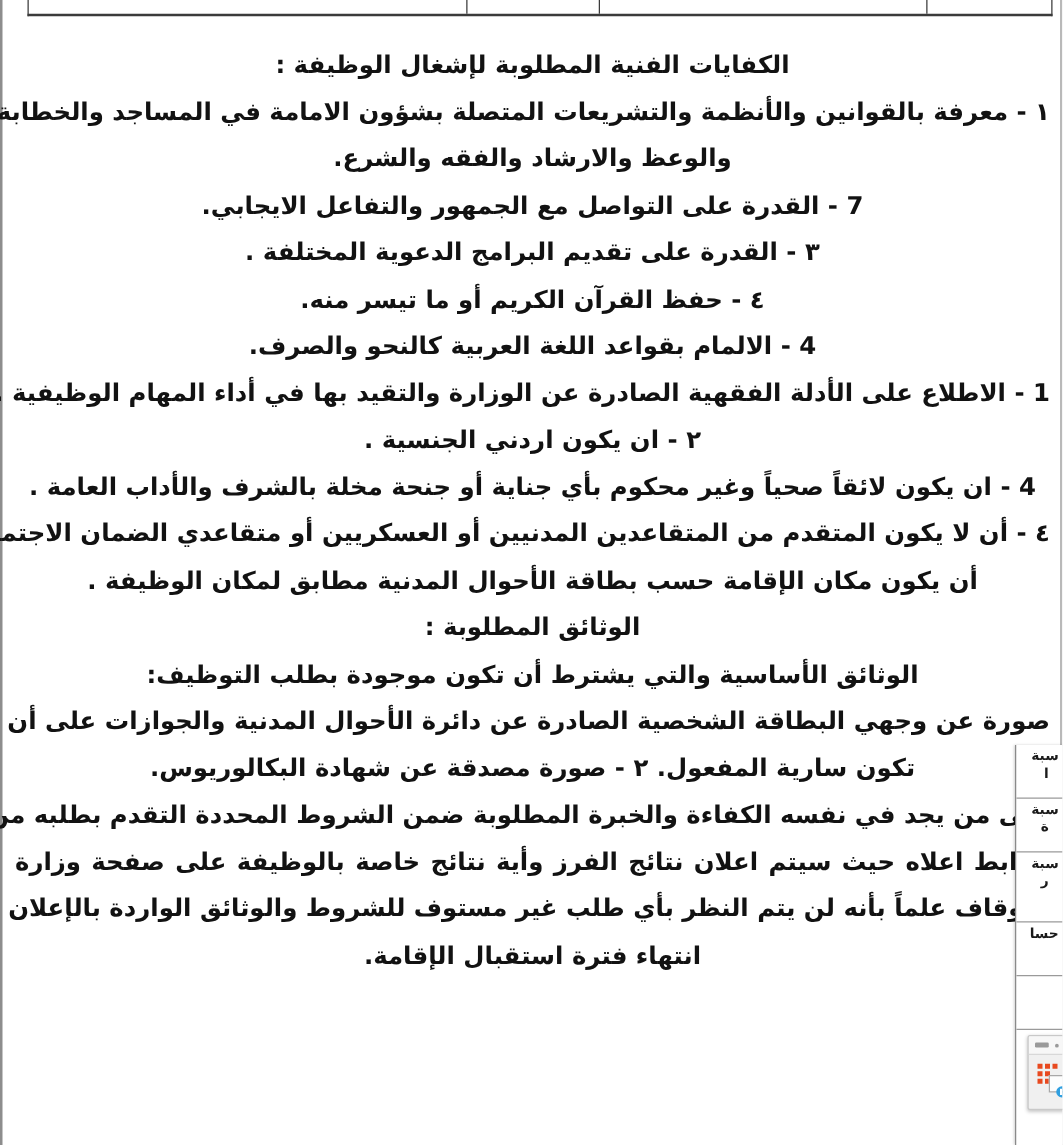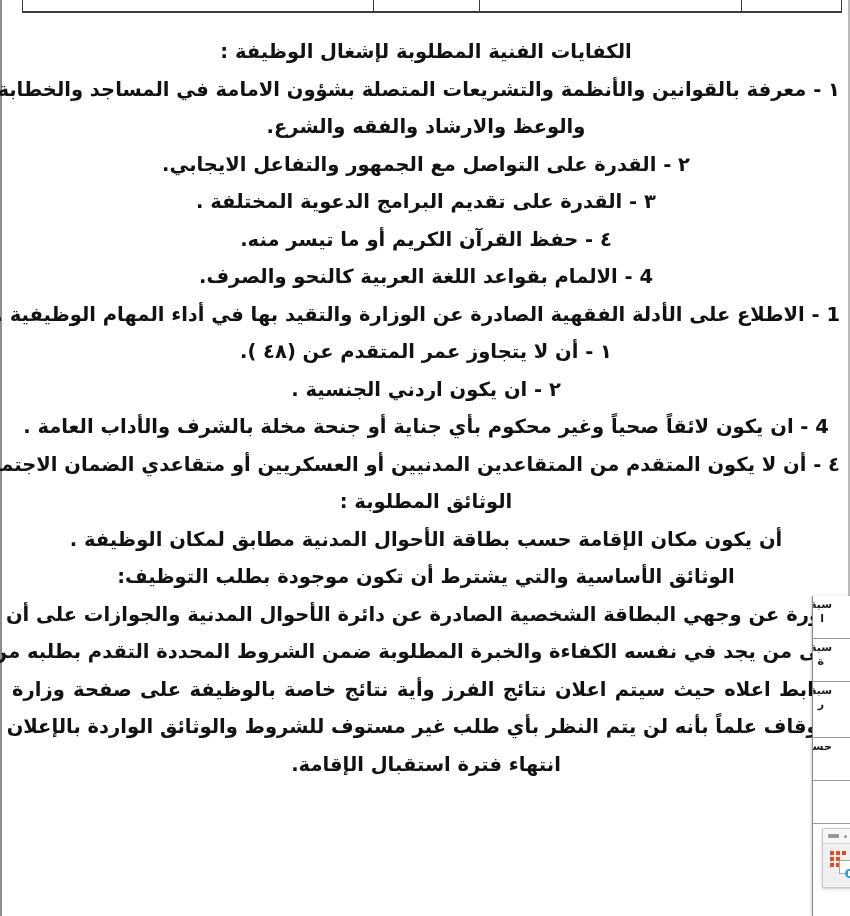--- a/index.html
+++ b/index.html
@@ -95,21 +95,21 @@
     box-shadow: -1px 0 2px rgba(0,0,0,0.18);
     overflow: hidden;
   }
   .overlay-row {
     position: relative;
     height: 43px;
     border-bottom: 1px solid #9a9a9a;
     box-sizing: border-box;
     direction: rtl;
     text-align: right;
-    padding: 2px 19px 0 0;
+    padding: 2px 4px 0 0;
     font-size: 11px;
     font-weight: bold;
     color: #1a1a1a;
     line-height: 14px;
     white-space: nowrap;
     overflow: hidden;
   }
   .overlay-row .sub {
     display: block;
     padding-right: 8px;
@@ -204,38 +204,38 @@
     <div class="vline" style="left:456px"></div>
     <div class="vline" style="left:718px"></div>
   </div>
 
   <div class="doc-body">
 
     <div class="line center-ish heading">الكفايات الفنية المطلوبة لإشغال الوظيفة :</div>
 
     <div class="line">١ - معرفة بالقوانين والأنظمة والتشريعات المتصلة بشؤون الامامة في المساجد والخطابة والتدريس</div>
     <div class="line center-ish">والوعظ والارشاد والفقه والشرع.</div>
-    <div class="line center-ish">٢ - القدرة على التواصل مع الجمهور والتفاعل الايجابي.</div>
+    <div class="line center-ish">7 - القدرة على التواصل مع الجمهور والتفاعل الايجابي.</div>
     <div class="line center-ish">٣ - القدرة على تقديم البرامج الدعوية المختلفة .</div>
     <div class="line center-ish">٤ - حفظ القرآن الكريم أو ما تيسر منه.</div>
     <div class="line center-ish">4 - الالمام بقواعد اللغة العربية كالنحو والصرف.</div>
     <div class="line center-ish">1 - الاطلاع على الأدلة الفقهية الصادرة عن الوزارة والتقيد بها في أداء المهام الوظيفية .</div>
 
 
-    <div class="line center-ish">١ - أن لا يتجاوز عمر المتقدم عن (٤٨ ).</div>
     <div class="line center-ish">٢ - ان يكون اردني الجنسية .</div>
     <div class="line center-ish">4 - ان يكون لائقاً صحياً وغير محكوم بأي جناية أو جنحة مخلة بالشرف والأداب العامة .</div>
     <div class="line center-ish">٤ - أن لا يكون المتقدم من المتقاعدين المدنيين أو العسكريين أو متقاعدي الضمان الاجتماعي .</div>
+    <div class="line center-ish">أن يكون مكان الإقامة حسب بطاقة الأحوال المدنية مطابق لمكان الوظيفة .</div>
+
     <div class="line center-ish heading">الوثائق المطلوبة :</div>
 
-    <div class="line center-ish">أن يكون مكان الإقامة حسب بطاقة الأحوال المدنية مطابق لمكان الوظيفة .</div>
-
     <div class="line center-ish">الوثائق الأساسية والتي يشترط أن تكون موجودة بطلب التوظيف:</div>
 
     <div class="line center-ish">صورة عن وجهي البطاقة الشخصية الصادرة عن دائرة الأحوال المدنية والجوازات على أن</div>
+    <div class="line center-ish">تكون سارية المفعول. ٢ - صورة مصدقة عن شهادة البكالوريوس.</div>
 
     <div class="line center-ish">على من يجد في نفسه الكفاءة والخبرة المطلوبة ضمن الشروط المحددة التقدم بطلبه من خلال</div>
     <div class="line justified">الرابط اعلاه حيث سيتم اعلان نتائج الفرز وأية نتائج خاصة بالوظيفة على صفحة وزارة</div>
     <div class="line center-ish">الأوقاف علماً بأنه لن يتم النظر بأي طلب غير مستوف للشروط والوثائق الواردة بالإعلان أو بعد</div>
     <div class="line center-ish">انتهاء فترة استقبال الإقامة.</div>
   </div>
 
   <div class="overlay-panel">
     <div class="overlay-row">
       <span>سبة</span>

